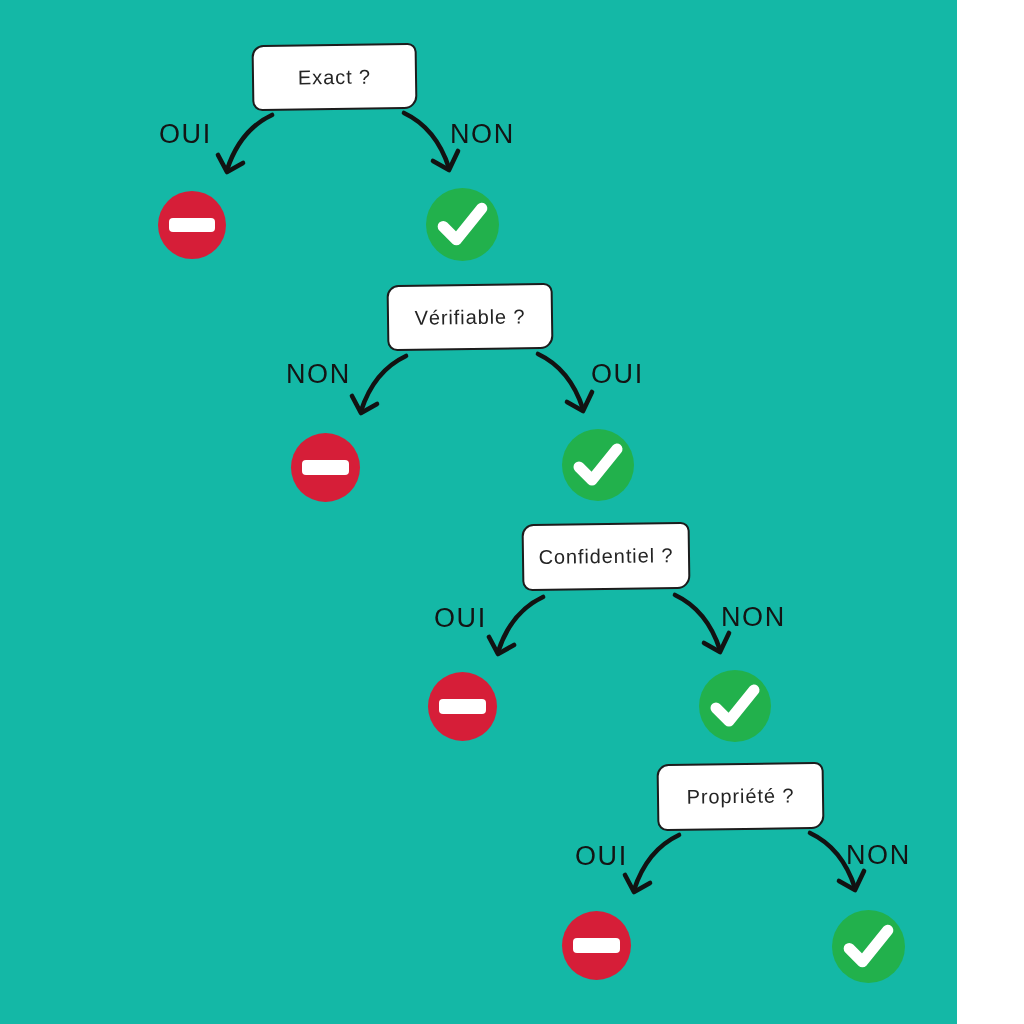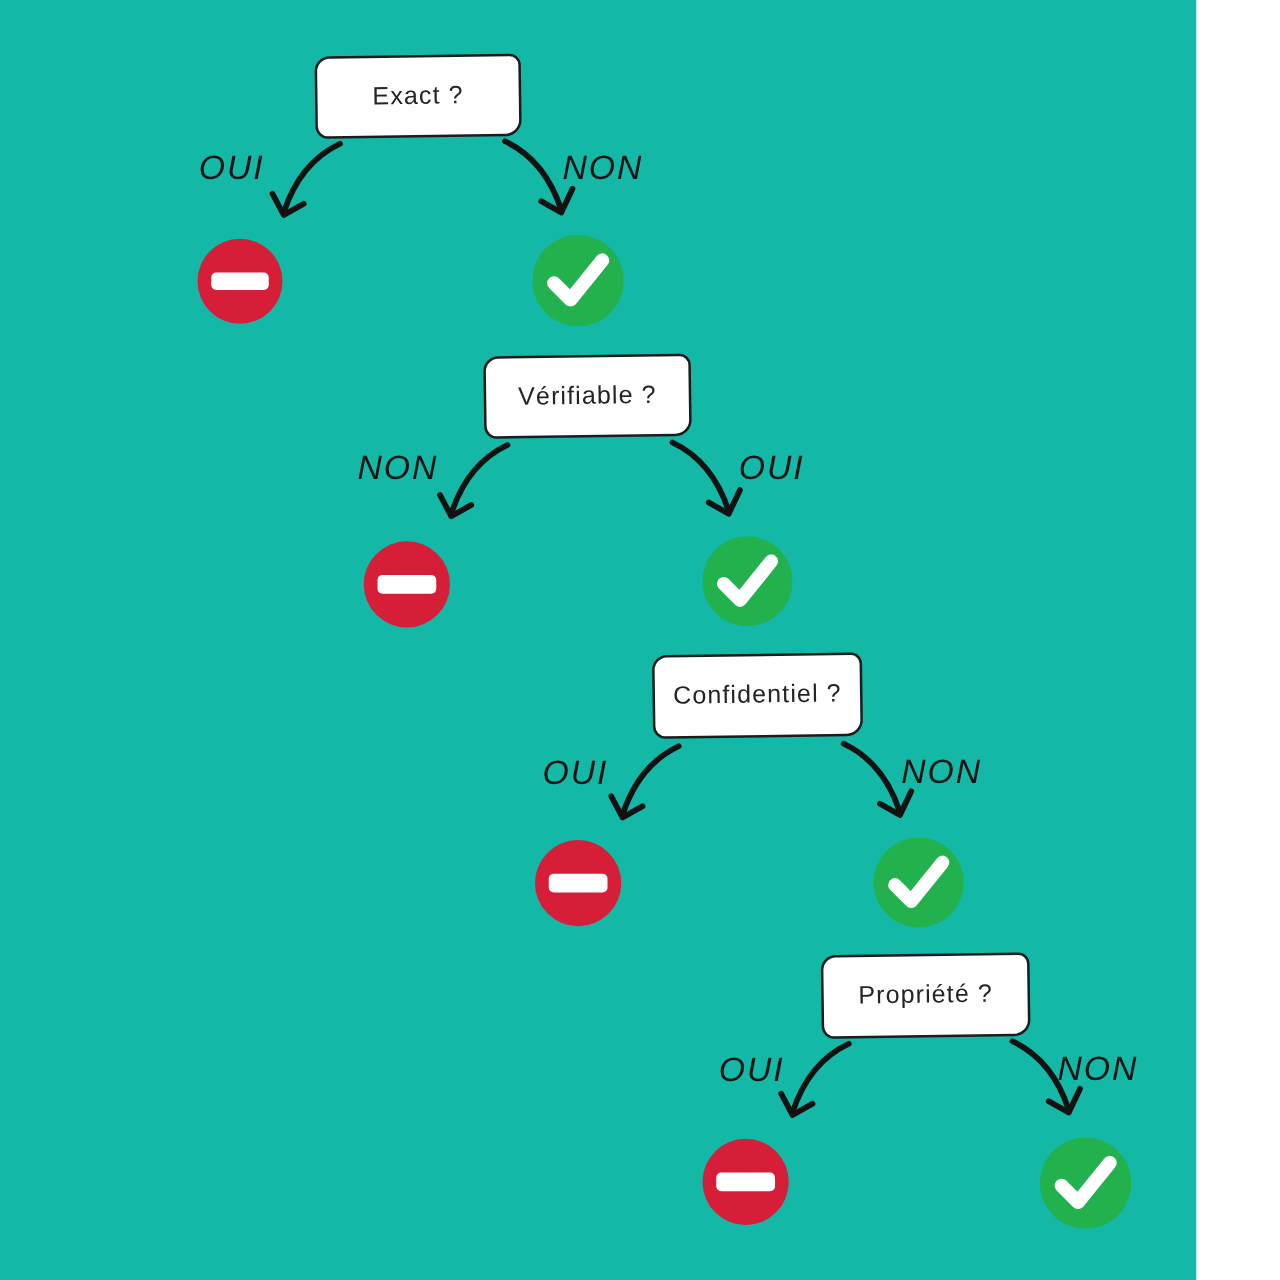--- a/index.html
+++ b/index.html
@@ -11,21 +11,21 @@
   .qbox{
     position:absolute;display:flex;align-items:center;justify-content:center;
     border:2.6px solid #1c1c1c;border-radius:12px 9px 13px 10px;background:#ffffff;
     transform:rotate(-0.8deg);
   }
   .qbox .qtext{
     font-size:20px;letter-spacing:0.9px;color:#242424;white-space:nowrap;
   }
   
   .blabel{
-    position:absolute;font-size:27px;letter-spacing:1.6px;color:#141414;white-space:nowrap;font-style:italic;
+    position:absolute;font-size:27px;letter-spacing:1.6px;color:#141414;white-space:nowrap;
   }
   
   .arrow{position:absolute;width:70px;height:74px;}
   .arrow svg{display:block;width:100%;height:100%;}
   .arrow path, .arrow polyline{
     fill:none;stroke:#121212;stroke-width:4.6;stroke-linecap:round;stroke-linejoin:round;
   }
   
   .stop{
     position:absolute;border-radius:50%;background:#d61e38;

